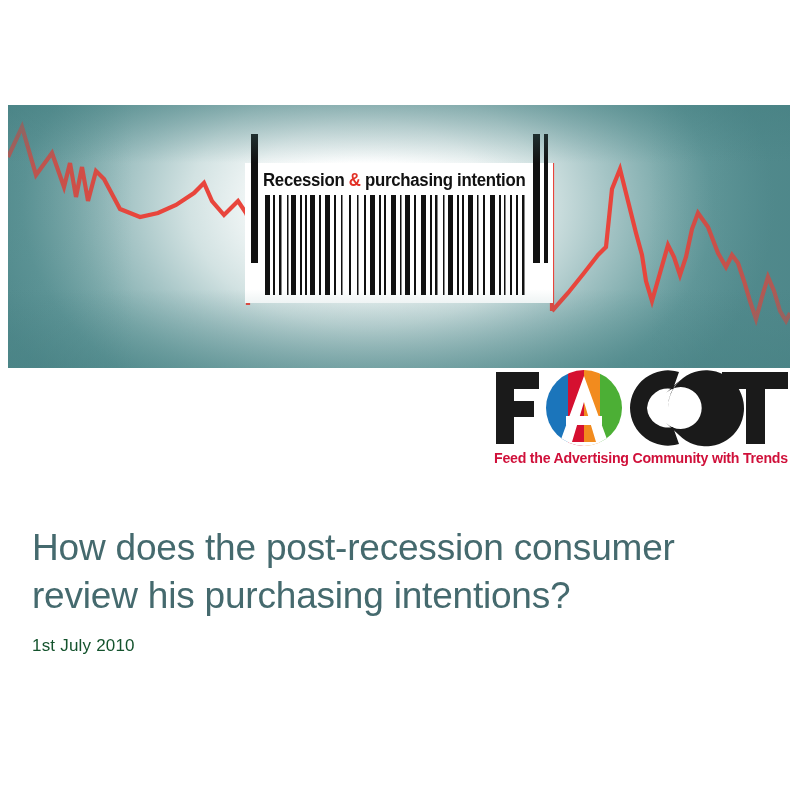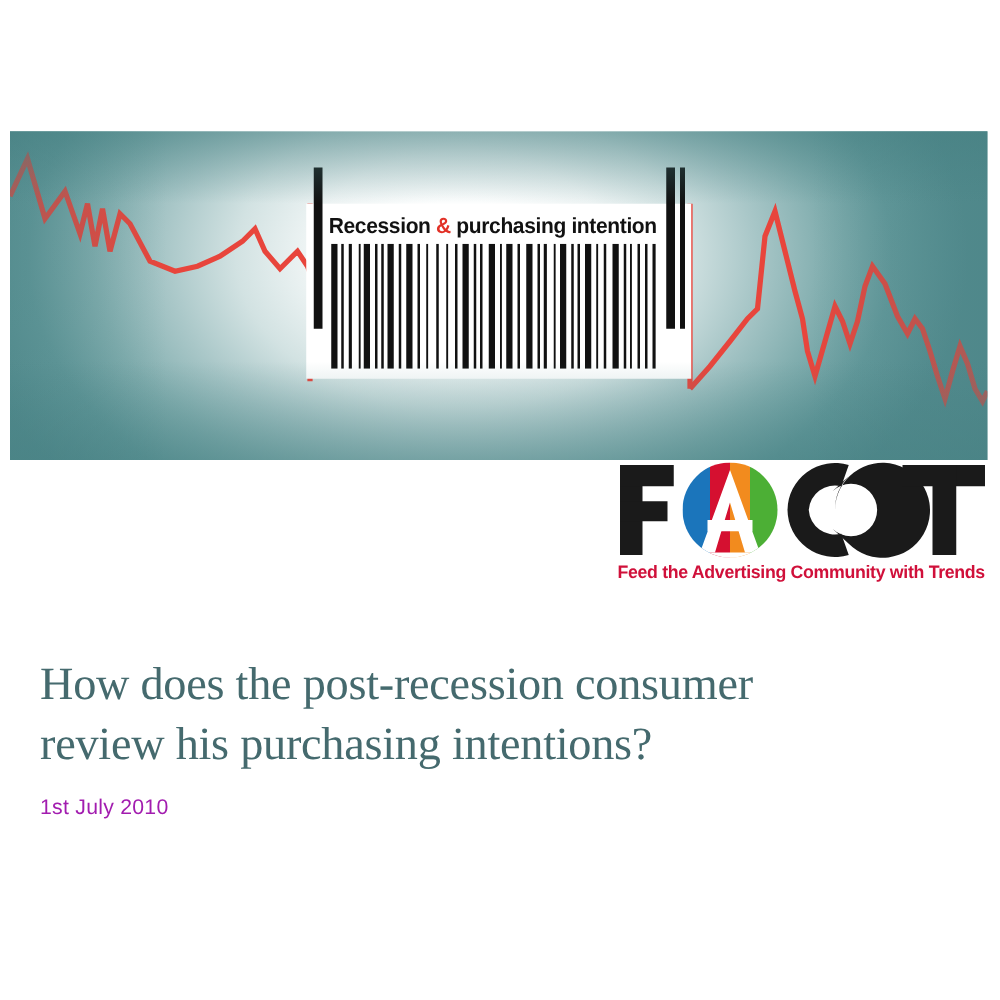--- a/index.html
+++ b/index.html
@@ -126,35 +126,35 @@
   }
 
   
   #title-block {
     position: absolute;
     left: 32px;
     top: 524px;
     width: 730px;
   }
   #deck-title {
-    font-family: Liberation Serif, serif;
+    font-family: Liberation Sans, sans-serif;
     font-weight: normal;
     font-size: 37px;
     line-height: 48px;
     color: #456a6e;
     letter-spacing: -0.2px;
     margin: 0;
     white-space: pre-line;
   }
   #deck-date {
     margin-top: 16px;
     font-family: "Liberation Sans", sans-serif;
     font-weight: normal;
     font-size: 17px;
-    color: #a21caf;
+    color: #14532d;
     letter-spacing: 0.2px;
   }
 </style>
 </head>
 <body>
 
 <div id="hero-banner">
 
   <svg id="hero-chartline" viewBox="0 0 782 263" preserveAspectRatio="none">
 

